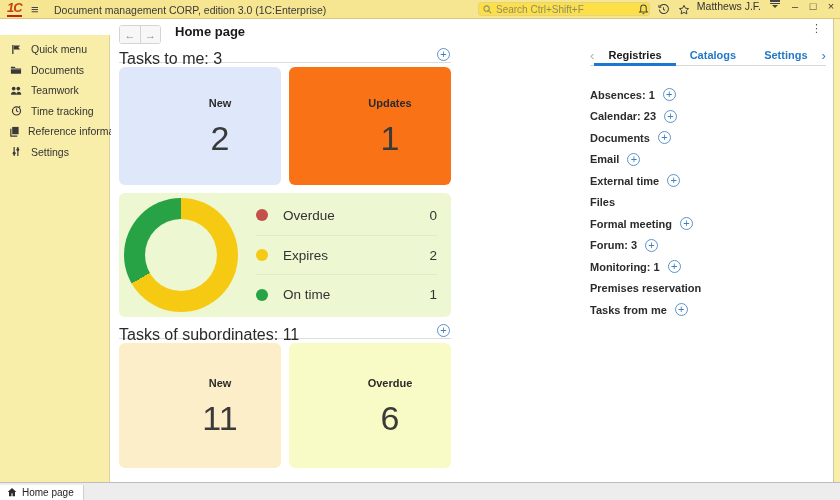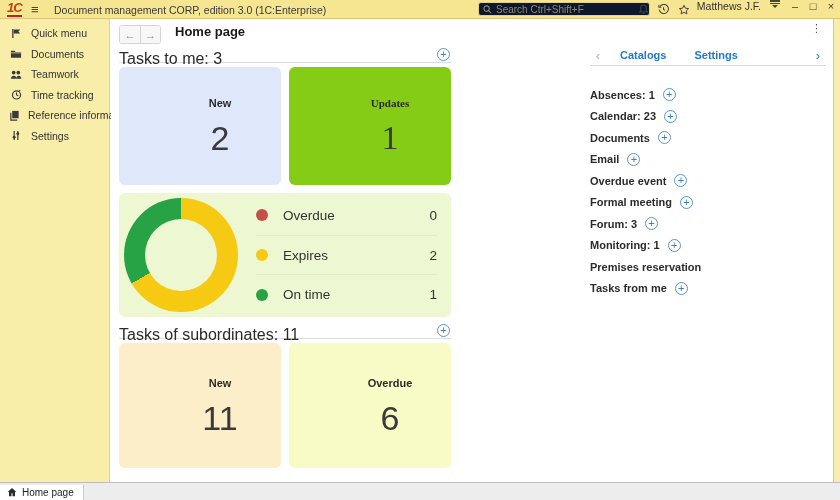--- a/index.html
+++ b/index.html
@@ -8,35 +8,35 @@
   .window { position:relative; width:840px; height:500px; background:#fff; }
 
   
   .titlebar { position:absolute; left:0; top:0; width:840px; height:19px;
     background:#f6e591; border-bottom:1px solid #ddc679; }
   .logo { position:absolute; left:7px; top:1px; font-size:13px; font-weight:bold; font-style:italic;
     color:#c2410c; border-bottom:2px solid #c2211c; line-height:14px; letter-spacing:-1px; }
   .burger { position:absolute; left:31px; top:2px; font-size:13px; color:#444; }
   .app-title { position:absolute; left:54px; top:4px; font-size:10.5px; color:#3a3a3a; white-space:nowrap; }
   .searchbox { position:absolute; left:478px; top:2px; width:172px; height:14px;
-    background:#0f172a; border:1px solid #e4d285; border-radius:3px; display:flex; align-items:center; padding:0 4px; }
+    background:#fde047; border:1px solid #e4d285; border-radius:3px; display:flex; align-items:center; padding:0 4px; }
   .searchbox svg { flex:0 0 auto; margin-right:4px; }
   .searchbox input { border:none; outline:none; background:transparent; font-size:10px; color:#6c6752;
     width:100%; font-family:inherit; }
   .searchbox input::placeholder { color:#8f8a72; }
   .tb-icons { position:absolute; right:0; top:0; height:19px; display:flex; align-items:flex-start; }
   .tb-ic { display:flex; align-items:center; justify-content:center; width:20px; height:19px; cursor:default; }
   .tb-user { font-size:10.5px; color:#333; margin:0 3px; white-space:nowrap; }
   .svc { display:flex; flex-direction:column; align-items:center; gap:1px; margin:0 6px; }
   .svc i { display:block; width:10px; height:1.5px; background:#444; }
   .svc b { width:0; height:0; border-left:3px solid transparent; border-right:3px solid transparent; border-top:3px solid #444; }
   .winbtn { font-size:11px; color:#3a3a3a; width:18px; text-align:center; }
 
   
-  .sidebar { position:absolute; left:0; top:19px; width:110px; height:463px;
+  .sidebar { position:absolute; left:0; top:35px; width:110px; height:463px;
     background:#f8eda9; border-right:1px solid #ddd2a0; padding-top:4px;text-align:center; }
   .side-item { display:flex; align-items:center; height:20.5px; padding-left:9px; cursor:pointer; }
   .side-item .ic { width:14px; display:flex; justify-content:center; margin-right:8px; color:#3a3a3a; }
   .side-item .lbl { font-size:10.5px; color:#333; white-space:nowrap; }
 
   
   .frame-right { position:absolute; right:0; top:19px; width:7px; height:463px; background:#f8eda9; border-left:1px solid #cfc6a5; }
 
   
   .main { position:absolute; left:111px; top:19px; width:722px; height:463px; background:#fff; }
@@ -211,21 +211,21 @@
 
       <div class="sec-head">
         <span class="t">Tasks to me: 3</span>
         <span class="addbtn">+</span>
       </div>
       <div class="cards">
         <div class="card" style="background-color: rgb(223, 231, 250);">
           <div class="clabel">New</div>
           <div class="cvalue">2</div>
         </div>
-        <div class="card" style="background-color: #84cc16; font-family: Liberation Serif, serif;">
+        <div class="card" style="background-color: #f97316;">
           <div class="clabel">Updates</div>
           <div class="cvalue">1</div>
         </div>
       </div>
 
       <div class="donut-panel" style="background-color: rgb(237, 247, 209);">
         <div class="donut" id="donut" style="background: conic-gradient(rgb(196, 80, 74) 0deg, rgb(196, 80, 74) 0deg, rgb(246, 201, 19) 0deg, rgb(246, 201, 19) 240deg, rgb(39, 162, 68) 240deg, rgb(39, 162, 68) 360deg);">
           <div class="donut-hole" style="background-color: rgb(237, 247, 209);"></div>
         </div>
         <div class="legend">
@@ -259,20 +259,21 @@
         <div class="card" style="background-color: rgb(249, 251, 198);">
           <div class="clabel">Overdue</div>
           <div class="cvalue">6</div>
         </div>
       </div>
     </div>
 
     <div class="rpanel">
       <div class="tabbar">
         <span class="tab-chev chev-prev">‹</span>
+        <span class="tab active">Registries</span>
         <span class="tab inactive">Catalogs</span>
         <span class="tab inactive">Settings</span>
         <span class="tab-chev chev-next">›</span>
       </div>
       <div class="rlist">
         <div class="rrow">
           <span class="rlabel">Absences: 1</span>
           <span class="addbtn">+</span>
         </div>
         <div class="rrow">
@@ -281,22 +282,25 @@
         </div>
         <div class="rrow">
           <span class="rlabel">Documents</span>
           <span class="addbtn">+</span>
         </div>
         <div class="rrow">
           <span class="rlabel">Email</span>
           <span class="addbtn">+</span>
         </div>
         <div class="rrow">
-          <span class="rlabel">Overdue event</span>
-          <span class="addbtn">+</span>
+          <span class="rlabel">External time</span>
+          <span class="addbtn">+</span>
+        </div>
+        <div class="rrow">
+          <span class="rlabel">Files</span>
         </div>
         <div class="rrow">
           <span class="rlabel">Formal meeting</span>
           <span class="addbtn">+</span>
         </div>
         <div class="rrow">
           <span class="rlabel">Forum: 3</span>
           <span class="addbtn">+</span>
         </div>
         <div class="rrow">

